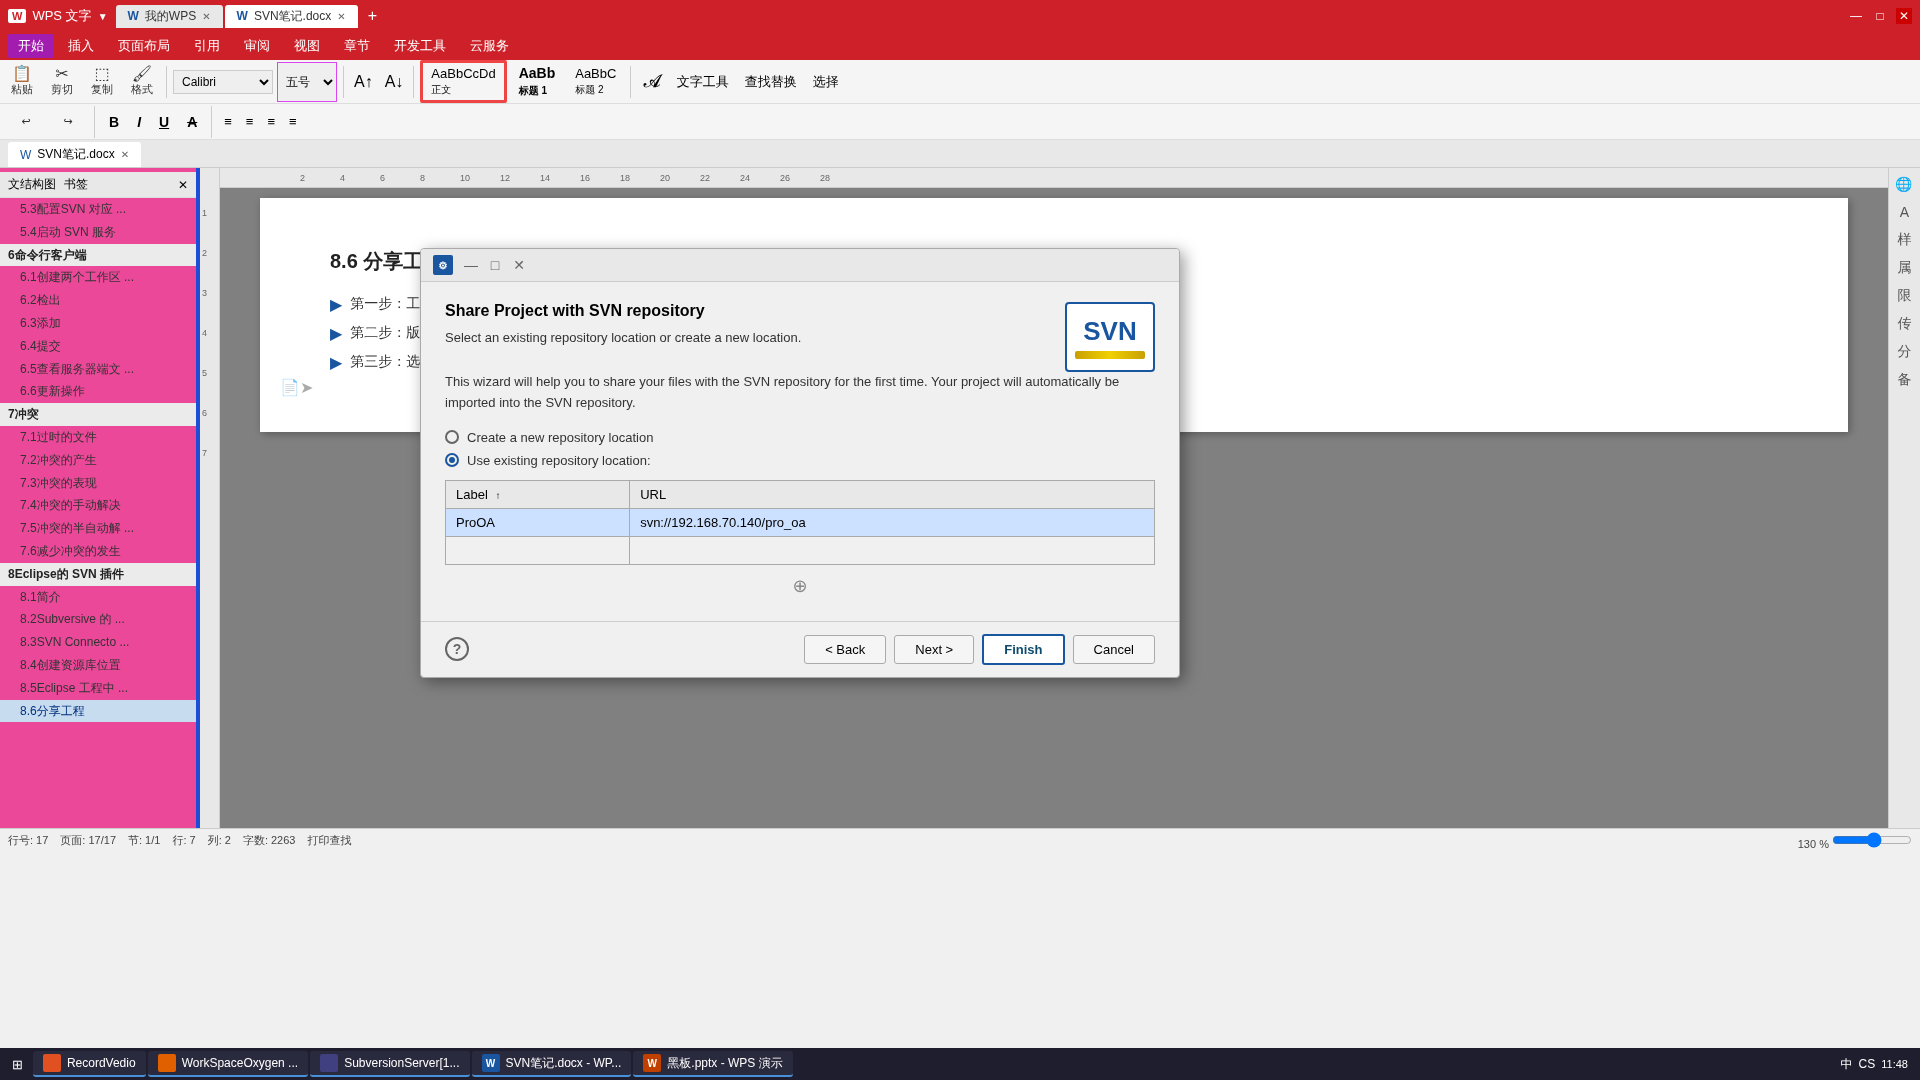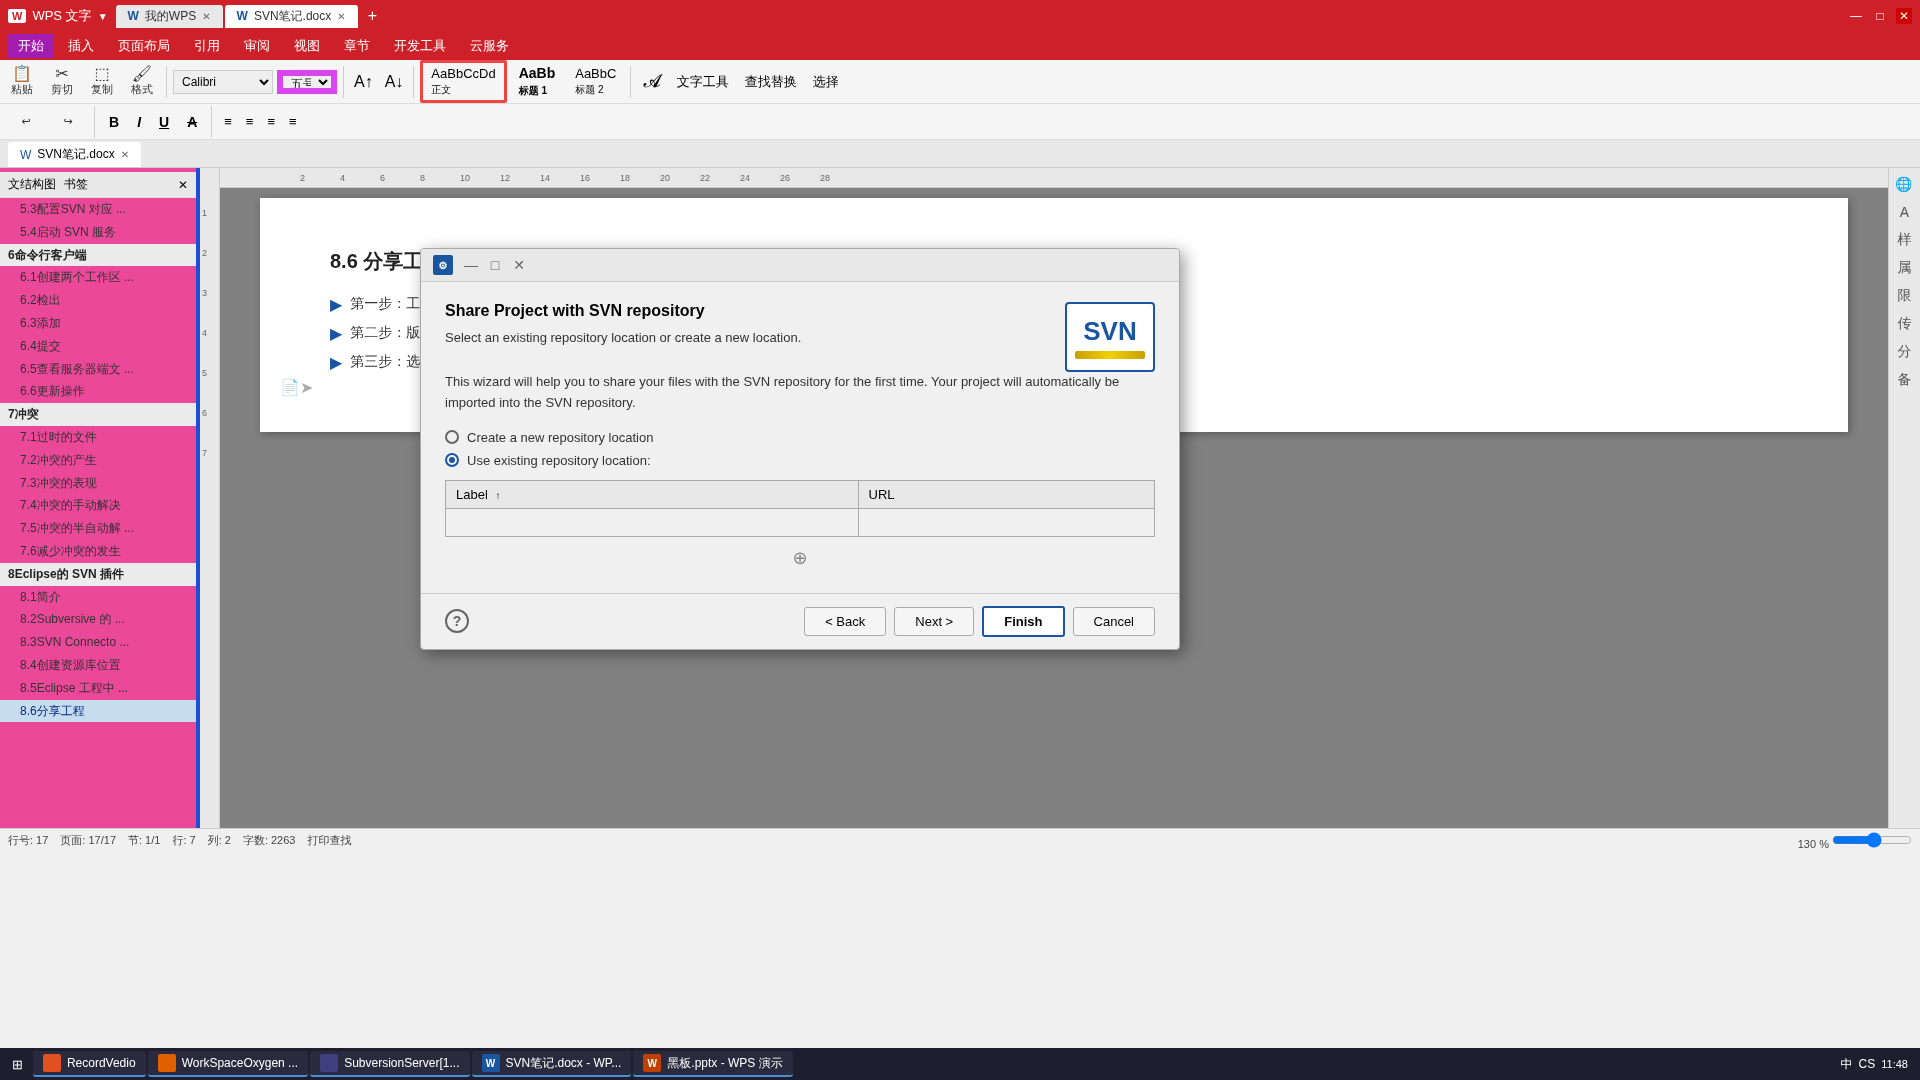--- a/index.html
+++ b/index.html
@@ -124,23 +124,23 @@
       margin: 0 2px;
     }
     .font-select {
       height: 24px;
       font-size: 12px;
       border: 1px solid #ccc;
       padding: 0 4px;
       width: 100px;
     }
     .font-size-select {
-      height: 24px;
-      font-size: 12px;
-      border: 6px solid #d946ef;
+      height: 40px;
+      font-size: 12px;
+      border: 1px solid #d946ef;
       padding: 0 4px;
       width: 60px;
     }
 
     
     .toolbar2 {
       height: 36px;
       background: #f5f5f5;
       border-bottom: 1px solid #ddd;
       display: flex;
@@ -425,21 +425,21 @@
       font-size: 13px;
       border: 1px solid #aaa;
       border-radius: 3px;
       background: #f5f5f5;
       cursor: pointer;
       min-width: 80px;
     }
     .dlg-btn.primary {
       background: white;
       border: 2px solid #1a56a0;
-      color: #000000;
+      color: #0c4a6e;
       font-weight: bold;
     }
 
     
     .right-sidebar {
       width: 32px;
       background: #e8e8e8;
       border-left: 1px solid #ccc;
       display: flex;
       flex-direction: column;
@@ -770,20 +770,24 @@
                 <th>
                   <span>Label</span>
                   <span class="sort-arrow">↑</span>
                 </th>
                 <th>
                   <span>URL</span>
                 </th>
               </tr>
             </thead>
             <tbody>
+              <tr class="selected">
+                <td>ProOA</td>
+                <td>svn://192.168.70.140/pro_oa</td>
+              </tr>
               <tr class="empty">
                 <td></td>
                 <td></td>
               </tr>
             </tbody>
           </table>
 
           <div style="text-align:center;padding:4px;color:#888;font-size:18px;">⊕</div>
         </div>
 

